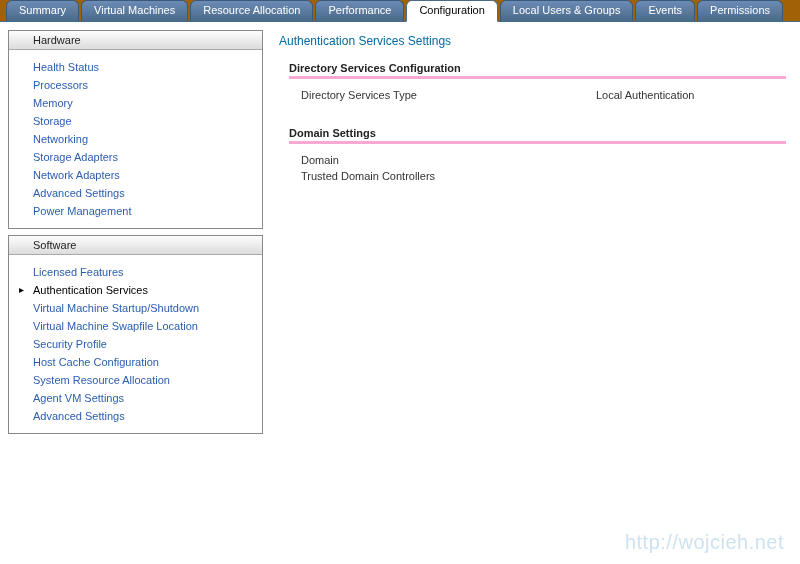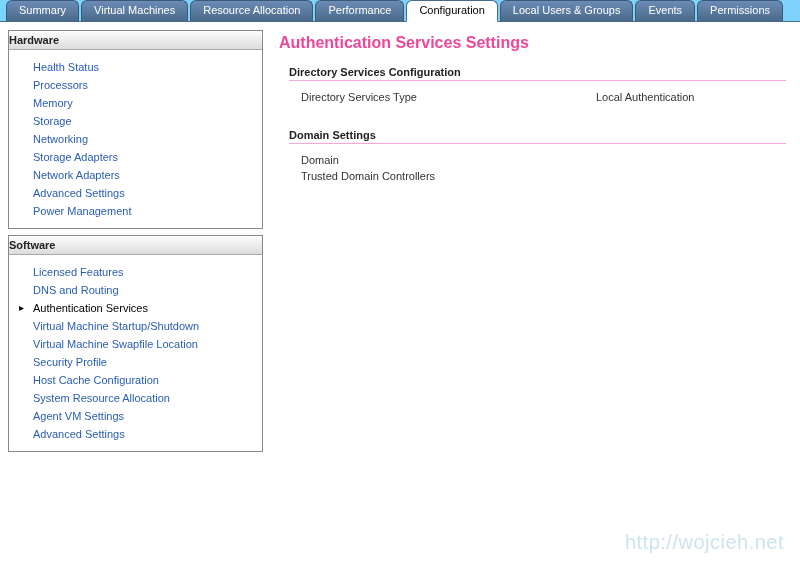--- a/index.html
+++ b/index.html
@@ -11,21 +11,21 @@
       font-family: Tahoma, Arial, sans-serif;
       font-size: 11px;
       background: #fff;
       width: 800px;
       height: 564px;
       overflow: hidden;
     }
     .tabs {
       display: flex;
       height: 22px;
-      background: #7dd3fc;
+      background: #a16207;
       border-bottom: 1px solid #4a6a8a;
       padding-left: 6px;
     }
     .tab {
       position: relative;
       padding: 3px 12px 2px 12px;
       margin-right: 2px;
       font-size: 11px;
       color: #fff;
       background: linear-gradient(to bottom, #6c8bb5, #4a6a8a);
@@ -53,22 +53,22 @@
       width: 255px;
       flex-shrink: 0;
     }
     .panel {
       border: 1px solid #888;
       margin-bottom: 6px;
     }
     .panel-header {
       background: linear-gradient(to bottom, #fdfdfd, #dcdcdc);
       border-bottom: 1px solid #aaa;
-      padding: 3px 0;
-      font-weight: bold;
+      padding: 3px 24px;
+      font-weight: normal;
       font-size: 11px;
       color: #222;
     }
     .panel-body {
       padding: 8px 6px 8px 24px;
     }
     .nav-item {
       color: #2a5db0;
       padding: 3px 0;
       cursor: pointer;
@@ -84,31 +84,31 @@
       left: -14px;
       top: 3px;
       color: #000;
       font-size: 10px;
     }
     .content {
       flex: 1;
       padding: 4px 6px;
     }
     .content-title {
-      font-weight: bold;
-      font-size: 16px;
-      color: #ec4899;
+      font-weight: normal;
+      font-size: 12px;
+      color: #0369a1;
       margin-bottom: 14px;
     }
     .section-header {
       font-weight: bold;
       font-size: 11px;
       color: #222;
       padding-bottom: 2px;
-      border-bottom: 1px solid #f9a8d4;
+      border-bottom: 3px solid #f9a8d4;
       margin-bottom: 8px;
       margin-left: 10px;
     }
     .section-row {
       display: flex;
       padding: 2px 0 2px 22px;
       font-size: 11px;
       color: #333;
     }
     .section-row .label {
@@ -159,21 +159,20 @@
         <div class="nav-item">Network Adapters</div>
         <div class="nav-item">Advanced Settings</div>
         <div class="nav-item">Power Management</div>
       </div>
     </div>
 
     <div class="panel">
       <div class="panel-header">Software</div>
       <div class="panel-body">
         <div class="nav-item">Licensed Features</div>
-        <div class="nav-item">DNS and Routing</div>
         <div class="nav-item active">Authentication Services</div>
         <div class="nav-item">Virtual Machine Startup/Shutdown</div>
         <div class="nav-item">Virtual Machine Swapfile Location</div>
         <div class="nav-item">Security Profile</div>
         <div class="nav-item">Host Cache Configuration</div>
         <div class="nav-item">System Resource Allocation</div>
         <div class="nav-item">Agent VM Settings</div>
         <div class="nav-item">Advanced Settings</div>
       </div>
     </div>

